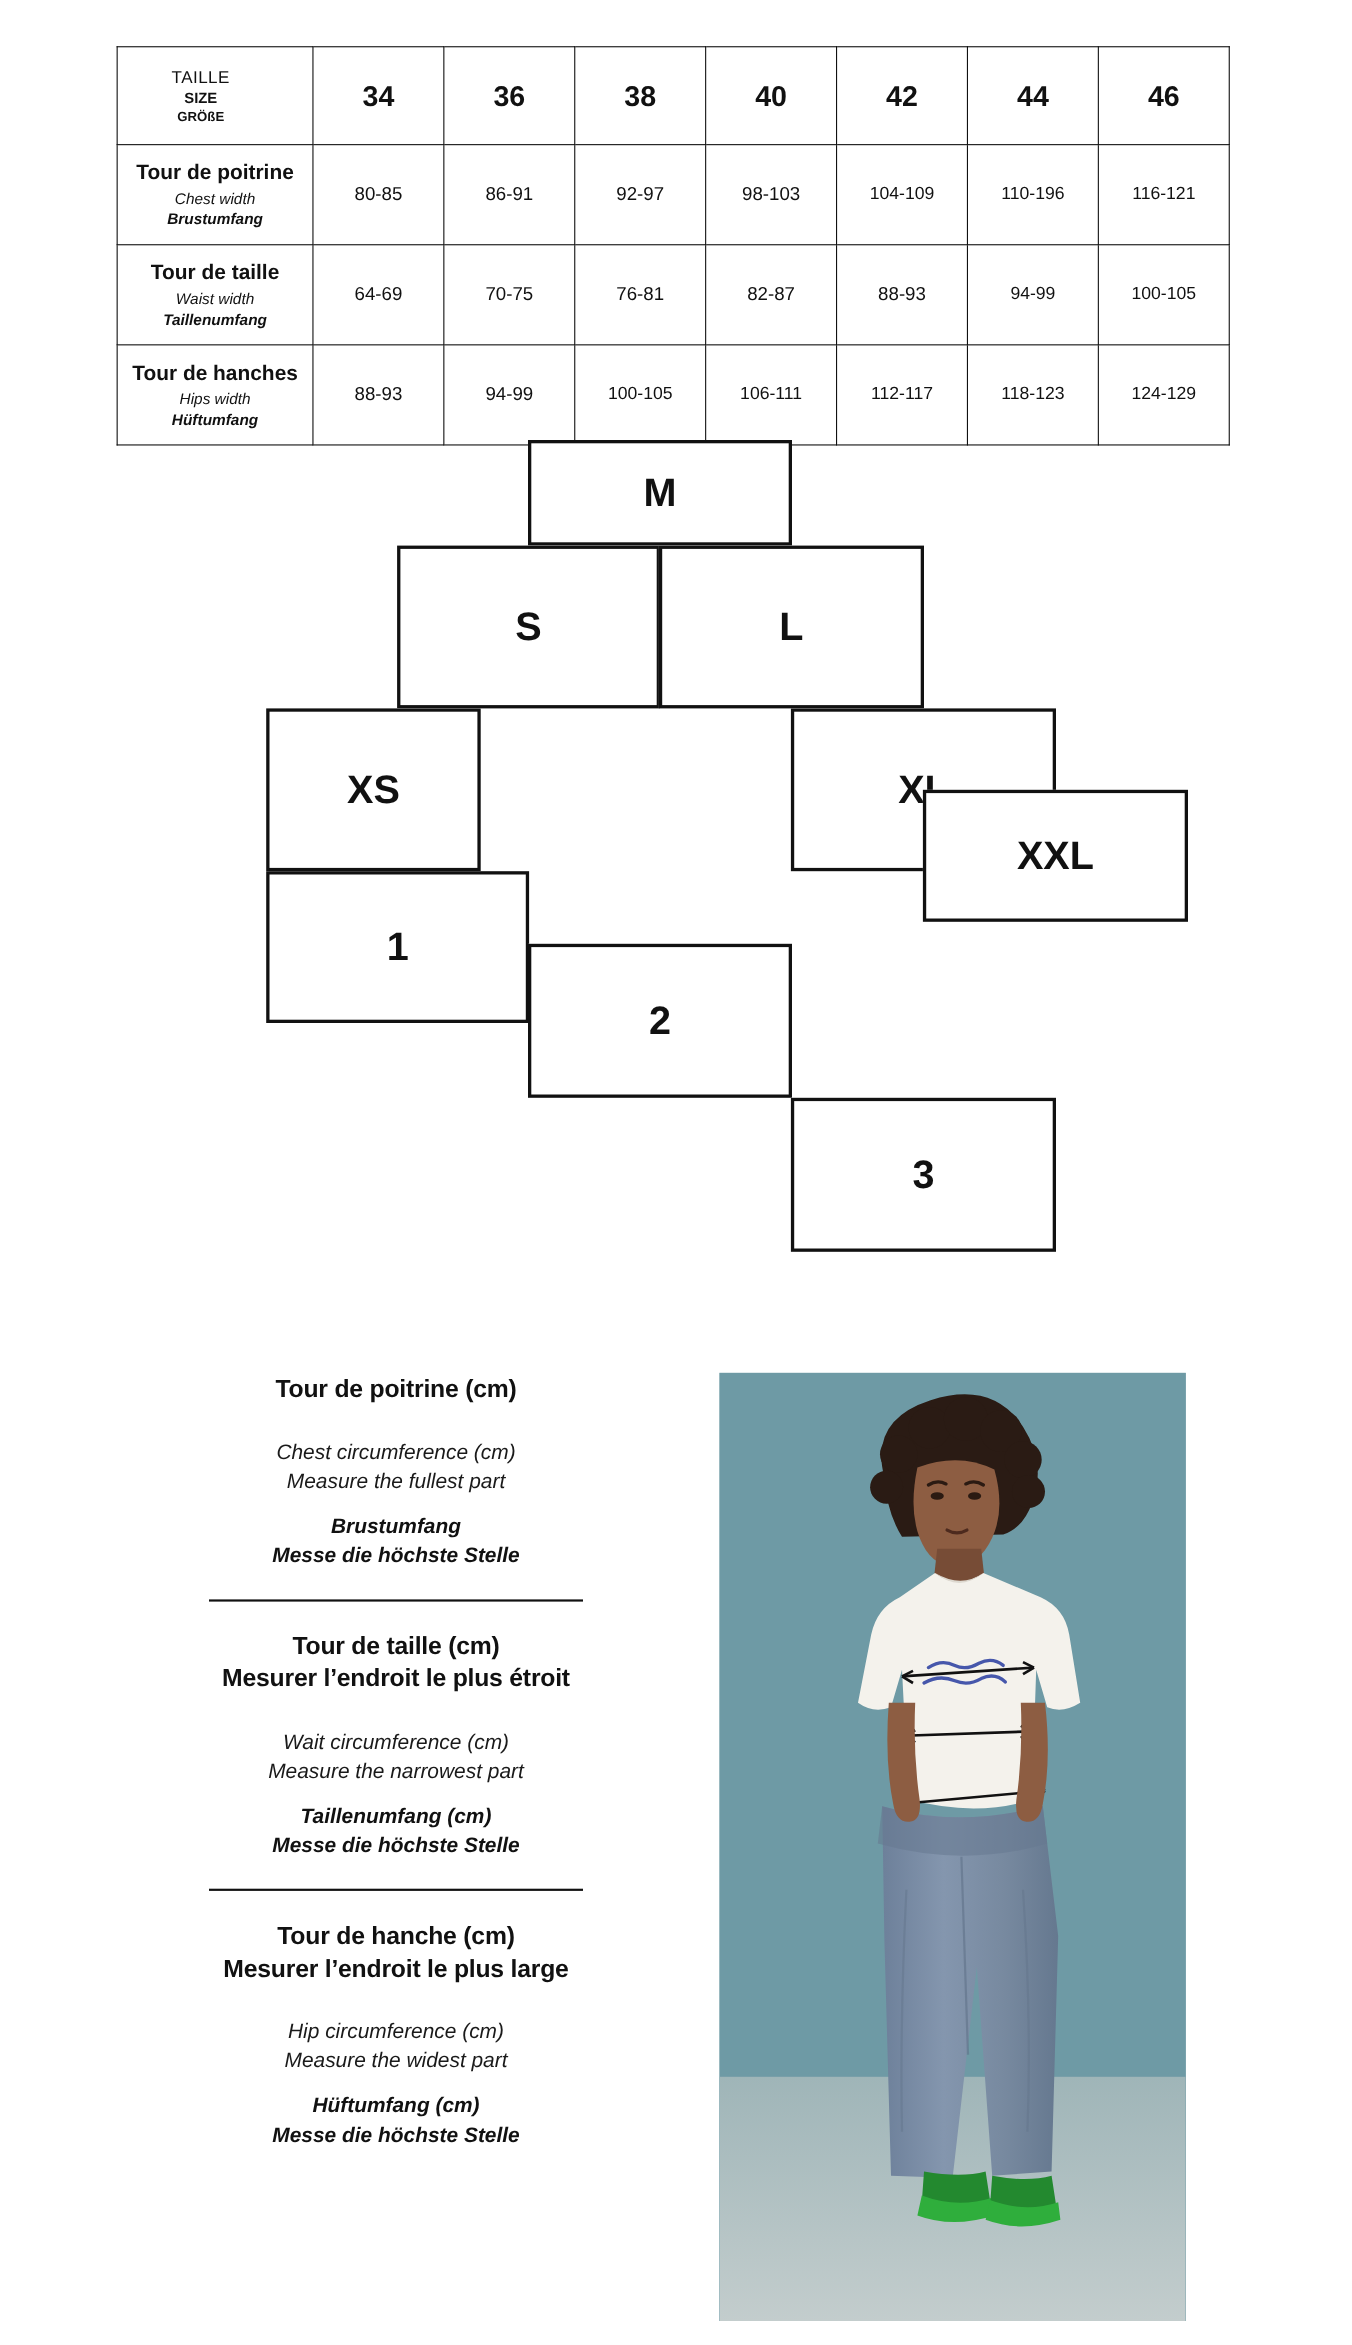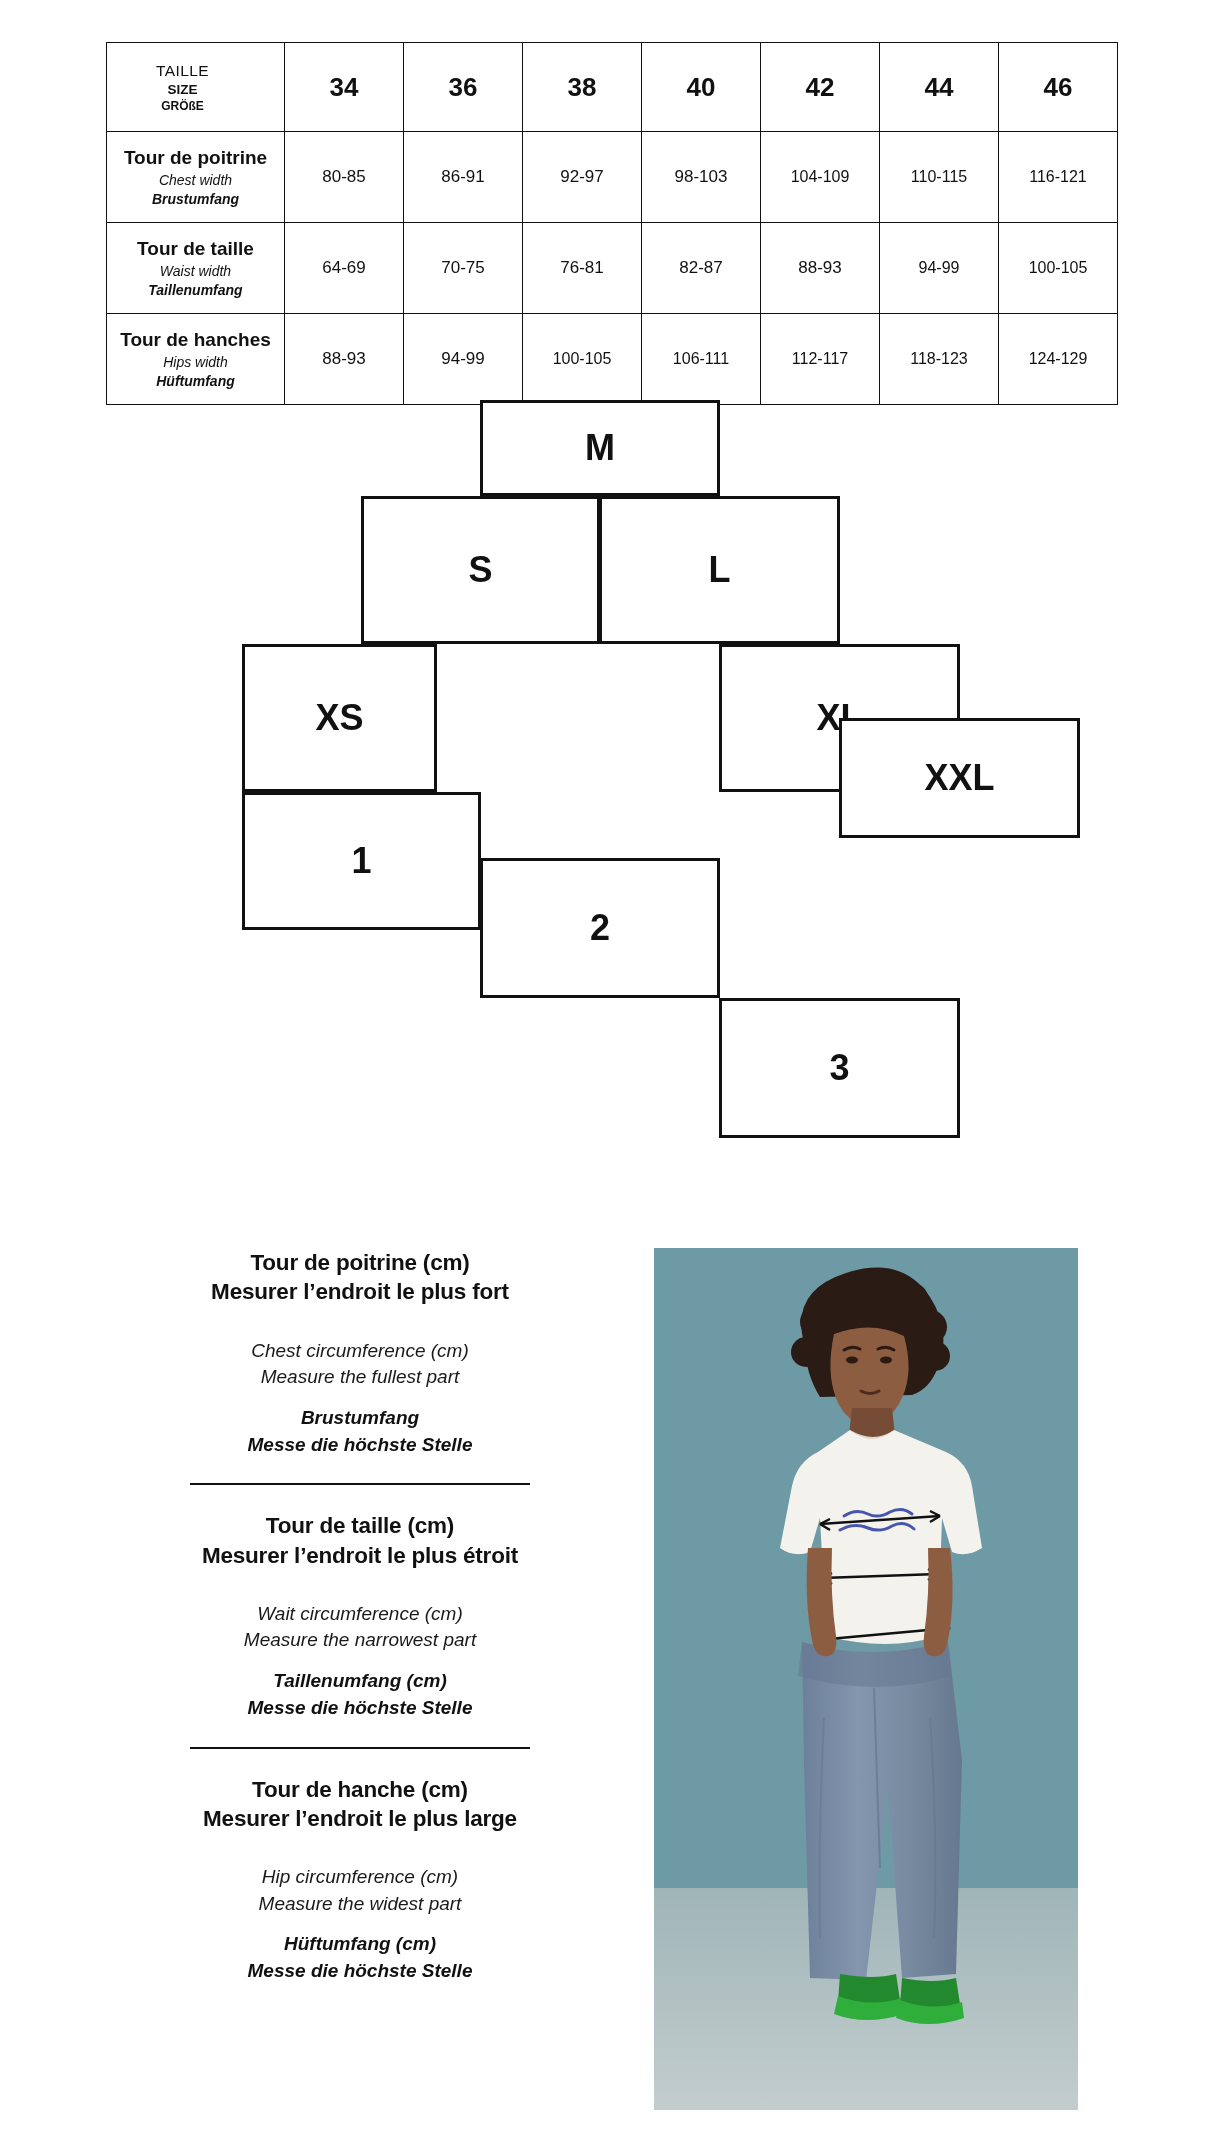--- a/index.html
+++ b/index.html
@@ -197,21 +197,21 @@
         <td class="row-label">
           <div class="fr">Tour de poitrine</div>
           <div class="en">Chest width</div>
           <div class="de">Brustumfang</div>
         </td>
         <td class="cell-val">80-85</td>
         <td class="cell-val">86-91</td>
         <td class="cell-val">92-97</td>
         <td class="cell-val">98-103</td>
         <td class="cell-val small">104-109</td>
-        <td class="cell-val small">110-115</td>
+        <td class="cell-val small">110-196</td>
         <td class="cell-val small">116-121</td>
       </tr>
       <tr>
         <td class="row-label">
           <div class="fr">Tour de taille</div>
           <div class="en">Waist width</div>
           <div class="de">Taillenumfang</div>
         </td>
         <td class="cell-val">64-69</td>
         <td class="cell-val">70-75</td>
@@ -266,21 +266,20 @@
   </div>
   <div class="stair-box" style="left:613px; top:598px; width:241px; height:140px;">
     <span style="font-size:36px;">3</span>
   </div>
 </div>
 
 <div class="measure-block">
 
   <div class="m-group">
     <div class="m-fr">Tour de poitrine (cm)</div>
-    <div class="m-fr">Mesurer l’endroit le plus fort</div>
     <div class="m-en">Chest circumference (cm)</div>
     <div class="m-en" style="margin-top:2px;">Measure the fullest part</div>
     <div class="m-de">Brustumfang</div>
     <div class="m-de" style="margin-top:2px;">Messe die höchste Stelle</div>
   </div>
 
   <div class="m-rule"></div>
 
   <div class="m-group">
     <div class="m-fr">Tour de taille (cm)</div>

